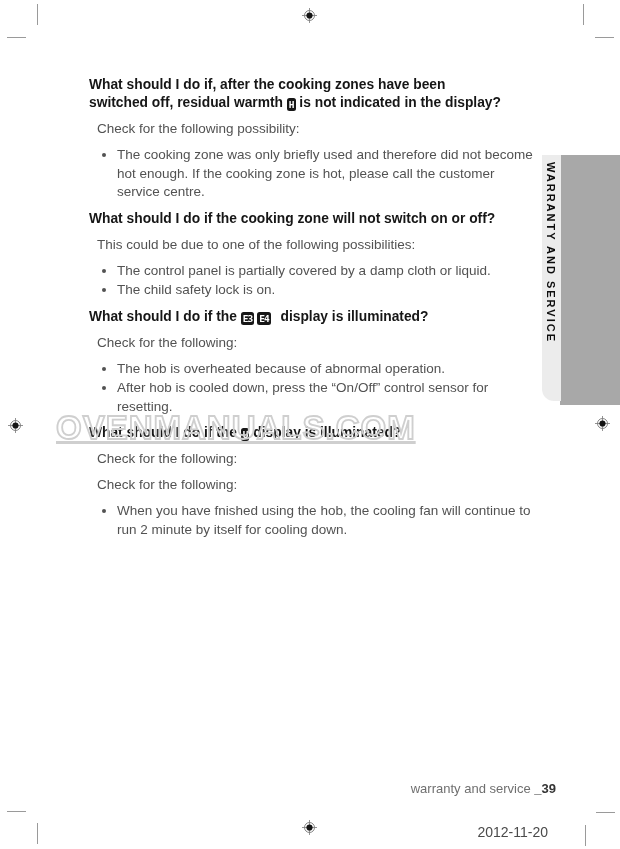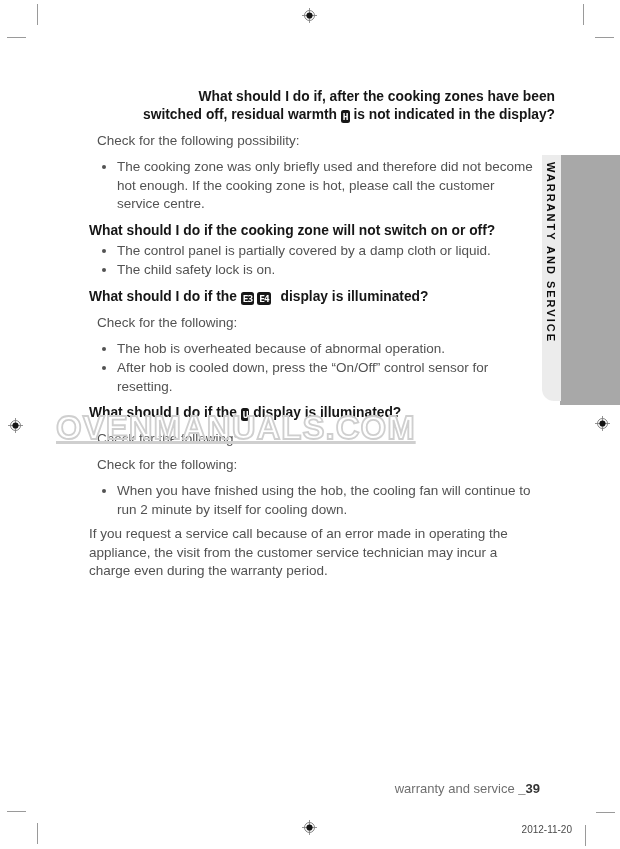--- a/index.html
+++ b/index.html
@@ -17,43 +17,43 @@
   .side-tab{position:absolute;left:542px;top:155px;width:19px;height:246px;background:#ececec;
             border-bottom-left-radius:12px;}
   .side-tab-label{position:absolute;left:3px;top:7px;
             writing-mode:vertical-rl;font-size:11px;font-weight:bold;color:#0d0d0d;
             letter-spacing:2px;white-space:nowrap;}
 
   
   .content{position:absolute;left:89px;top:76px;width:452px;}
   h2{font-size:13.8px;font-weight:bold;color:#161616;line-height:18px;
      margin:8px -14px 2px 0;white-space:pre-line;}
-  h2.first{margin-top:12px;text-align:right;}
+  h2.first{margin-top:0;}
   .intro{margin:8px;font-size:13.5px;color:#525252;line-height:18px;}
   ul{margin:2px 6px 3px;padding-left:22px;}
   li{font-size:13.5px;color:#525252;line-height:18.5px;margin:0 0 1px;}
   .closing{margin:6px 0 0;font-size:13.5px;color:#525252;line-height:18.5px;}
 
   .seg-icon{display:inline-block;background:#171717;color:#fff;
             font-family:"DejaVu Sans Mono","Liberation Mono",monospace;
             font-weight:bold;font-size:9.5px;line-height:13px;padding:0 2px;
             border-radius:2.5px;vertical-align:-1px;letter-spacing:-1px;}
   .seg-icon.gap{margin-right:6px;}
   .seg-icon.pair{margin-right:3px;text-align:right;}
 
   
   .watermark{position:absolute;left:56px;top:409px;z-index:6;pointer-events:none;
              font-size:33px;font-weight:bold;letter-spacing:1px;white-space:nowrap;
              color:rgba(255,255,255,0.12);text-decoration:underline;-webkit-text-stroke:1.8px #cfcfcf;}
 
   
   .footer{position:absolute;top:781px;left:0;width:540px;text-align:right;
-          font-size:13px;color:#6f6f6f;}
+          font-size:13px;color:#6f6f6f;padding-left:16px;}
   .footer b{color:#343434;}
-  .print-date{position:absolute;top:824px;right:48px;font-size:10px;color:#4a4a4a;}
+  .print-date{position:absolute;top:824px;right:72px;font-size:14px;color:#4a4a4a;}
 </style>
 </head>
 <body>
 
 <div class="crop v" style="left:37px;top:4px;"></div>
 <div class="crop h" style="left:7px;top:37px;"></div>
 <div class="crop v" style="left:583px;top:4px;"></div>
 <div class="crop h" style="left:595px;top:37px;"></div>
 <div class="crop h" style="left:7px;top:811px;"></div>
 <div class="crop v" style="left:37px;top:823px;"></div>
@@ -96,20 +96,21 @@
     <h2 class="first"><span>What should I do if, after the cooking zones have been
 switched off, residual warmth </span><span class="seg-icon">H</span><span> is not indicated in the display?</span></h2>
     <p class="intro">Check for the following possibility:</p>
     <ul>
       <li>The cooking zone was only briefly used and therefore did not become hot enough. If the cooking zone is hot, please call the customer service centre.</li>
     </ul>
   </section>
 
   <section>
     <h2><span>What should I do if the cooking zone will not switch on or off?</span></h2>
+    <p class="intro">This could be due to one of the following possibilities:</p>
     <ul>
       <li>The control panel is partially covered by a damp cloth or liquid.</li>
       <li>The child safety lock is on.</li>
     </ul>
   </section>
 
   <section>
     <h2><span>What should I do if the </span><span class="seg-icon pair">E3</span><span class="seg-icon gap">E4</span><span> display is illuminated?</span></h2>
     <p class="intro">Check for the following:</p>
     <ul>
@@ -123,19 +124,18 @@
     <p class="intro">Check for the following:</p>
   </section>
 
   <section>
     <p class="intro">Check for the following:</p>
     <ul>
       <li>When you have fnished using the hob, the cooling fan will continue to run 2 minute by itself for cooling down.</li>
     </ul>
   </section>
 
-  <p class="closing">If you request a service call because of an error made in operating the appliance, the visit from the customer service technician may incur a charge even during the warranty period.</p>
 </div>
 
 <div class="watermark">OVENMANUALS.COM</div>
 
 <div class="footer"><span>warranty and service </span><b>_39</b></div>
 <div class="print-date">2012-11-20</div>
 
 </body></html>

